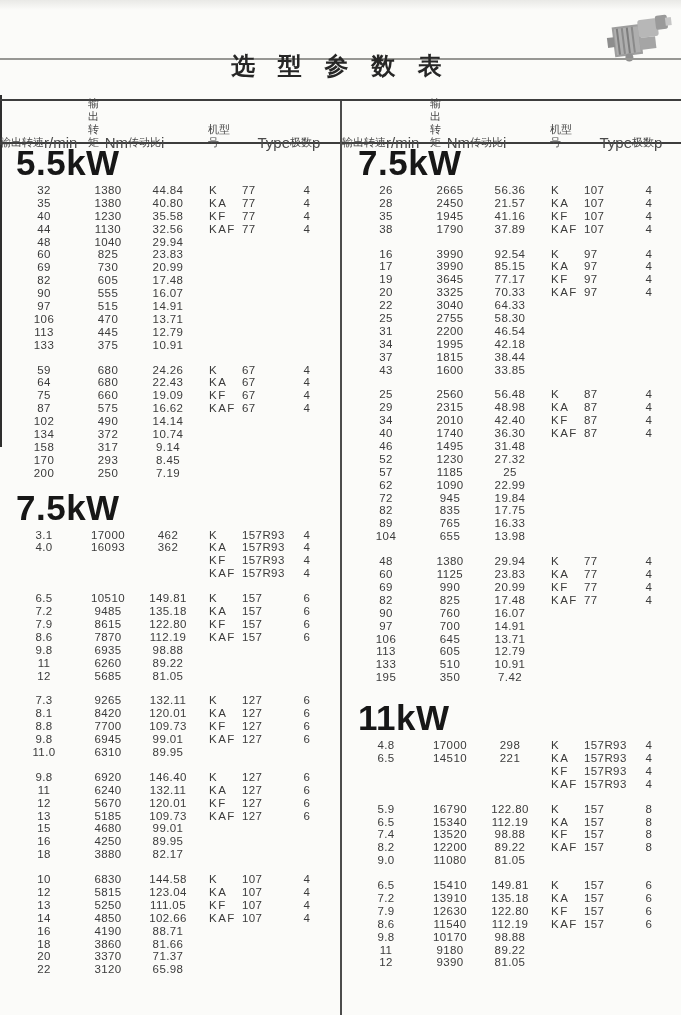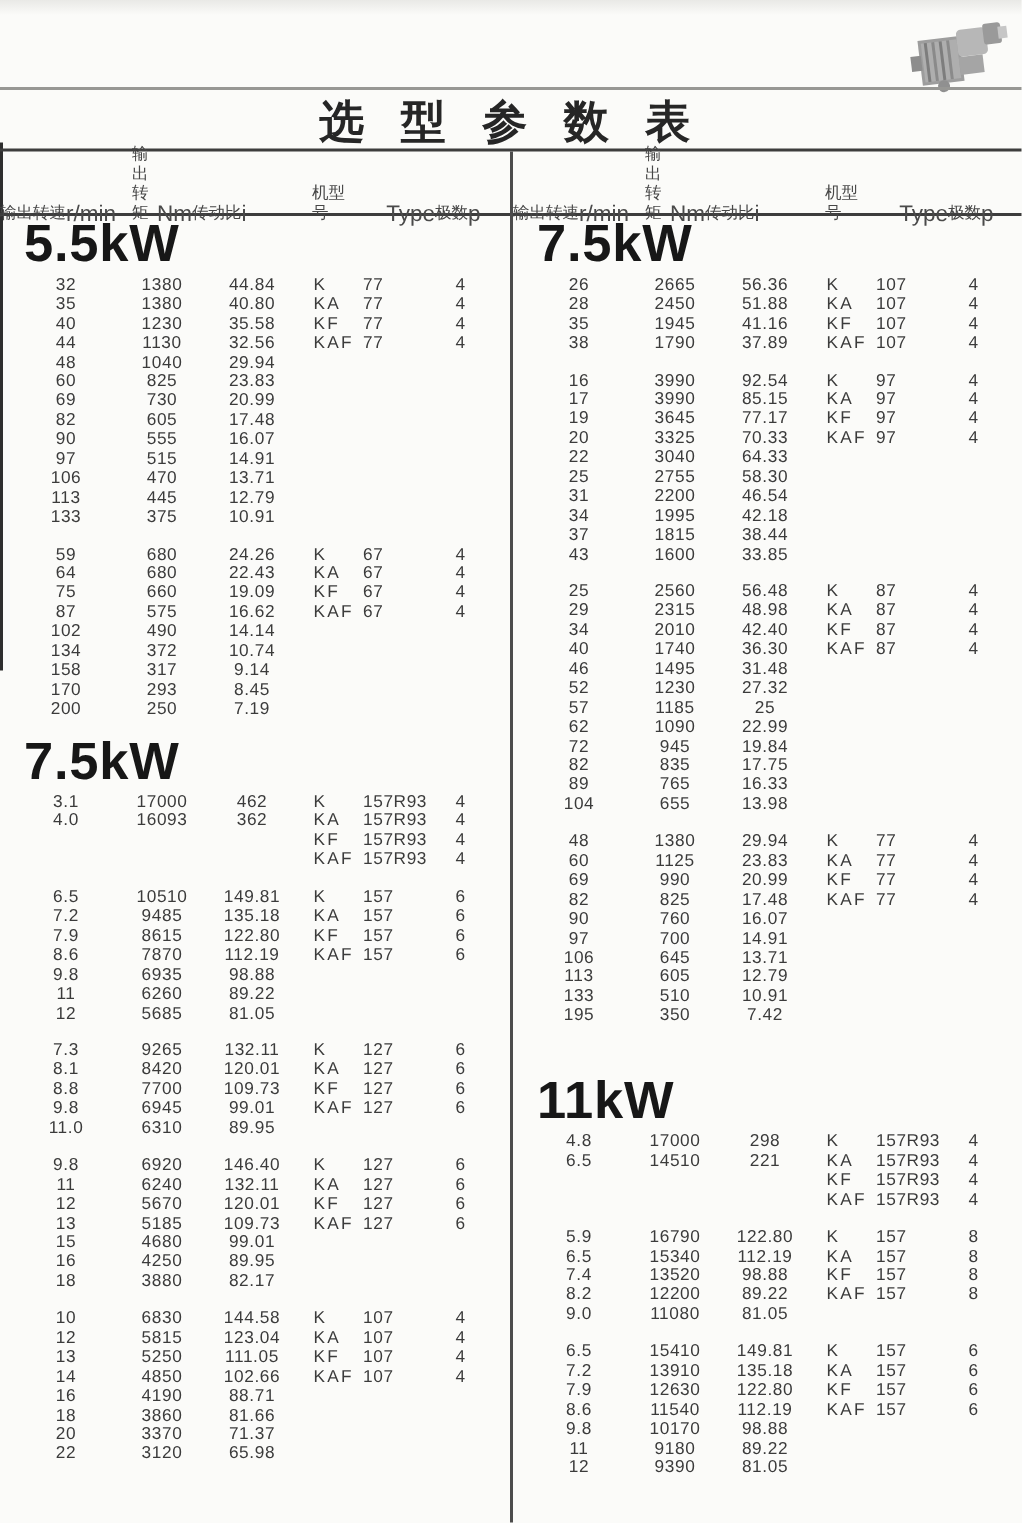--- a/index.html
+++ b/index.html
@@ -9,22 +9,22 @@
     font-family:"Liberation Sans","DejaVu Sans",sans-serif;
     color:#3c3c3c;
   }
   
   .scan-top{position:absolute;top:0;left:0;width:100%;height:10px;
     background:linear-gradient(#e9e9e6,rgba(255,255,255,0));}
   .scan-edge-left{position:absolute;left:0;top:95px;width:2px;height:352px;background:#2e2e2e;}
   
   .rule-top{position:absolute;top:58px;left:0;width:100%;height:2px;background:#979794;}
   .page-title{
-    position:absolute;top:64px;left:0;width:100%;text-align:center;
-    font-size:30px;font-weight:bold;letter-spacing:8px;color:#262626;line-height:36px;
+    position:absolute;top:48px;left:0;width:100%;text-align:center;
+    font-size:24px;font-weight:bold;letter-spacing:8px;color:#262626;line-height:36px;
     white-space:nowrap;
   }
   
   .photo{position:absolute;top:10px;right:4px;width:74px;height:54px;}
   
   .content{
     position:absolute;top:99px;left:0;right:0;bottom:0;
     border-top:2px solid #3d3d3d;
     display:flex;
   }
@@ -39,21 +39,21 @@
   .hcell{display:flex;flex-direction:row;align-items:flex-end;line-height:13px;}
   .hcell.type{grid-column:4/6;gap:23px;}
   .hcell .unit{font-size:15px;color:#4a4a4a;}
   
   .tables{padding-top:0;}
   .power-heading{
     font-size:35px;font-weight:bold;color:#171717;
     margin:5px 0 7px 16px;line-height:28px;letter-spacing:0.5px;
   }
   .section + .section .power-heading{margin-top:14px;}
-  .rightcol .section + .section .power-heading{margin-top:36px;}
+  .rightcol .section + .section .power-heading{margin-top:20px;}
   .block + .block{margin-top:12px;}
   .row{
     display:grid;grid-template-columns:88px 40px 80px 34px 48px 34px;
     font-size:11.5px;line-height:12.9px;height:12.9px;color:#3b3b3b;
     letter-spacing:0.4px;white-space:nowrap;
   }
   .c0,.c1,.c2{text-align:center;}
   .c3{text-align:left;padding-left:1px;letter-spacing:1.5px;}
   .c4{text-align:left;}
   .c5{text-align:center;}
@@ -590,21 +590,21 @@
               <span class="c0">26</span>
               <span class="c1">2665</span>
               <span class="c2">56.36</span>
               <span class="c3">K</span>
               <span class="c4">107</span>
               <span class="c5">4</span>
             </div>
             <div class="row">
               <span class="c0">28</span>
               <span class="c1">2450</span>
-              <span class="c2">51.88</span>
+              <span class="c2">21.57</span>
               <span class="c3">KA</span>
               <span class="c4">107</span>
               <span class="c5">4</span>
             </div>
             <div class="row">
               <span class="c0">35</span>
               <span class="c1">1945</span>
               <span class="c2">41.16</span>
               <span class="c3">KF</span>
               <span class="c4">107</span>

